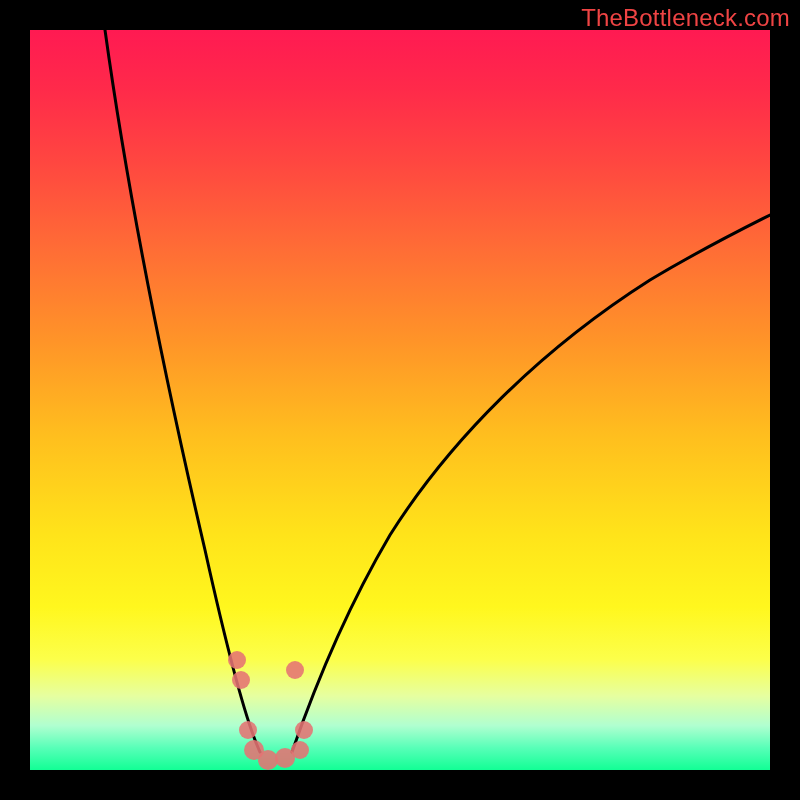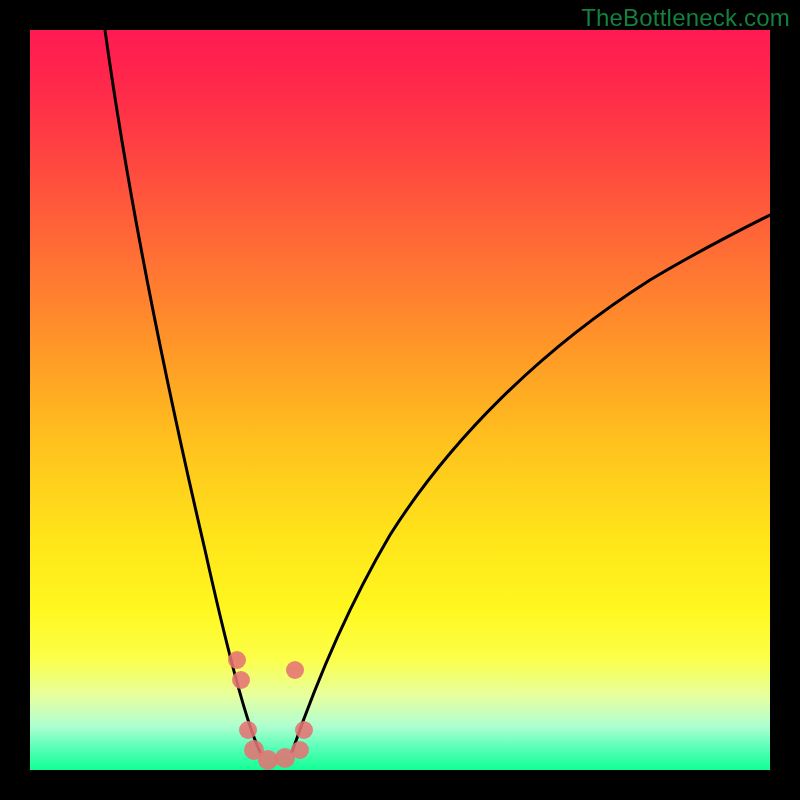--- a/index.html
+++ b/index.html
@@ -38,21 +38,21 @@
       #e6ffa0 90%,
       #b0ffd0 94%,
       #58ffb8 97%,
       #12ff95 100%
     );
   }
   .watermark {
     position: absolute;
     top: 4px;
     right: 10px;
-    color: #15803d;
+    color: #ef4444;
     font-size: 24px;
     font-weight: 500;
     letter-spacing: 0.2px;
     margin-left: 40px;
   }
   svg.curves {
     position: absolute;
     left: 0;
     top: 0;
   }

